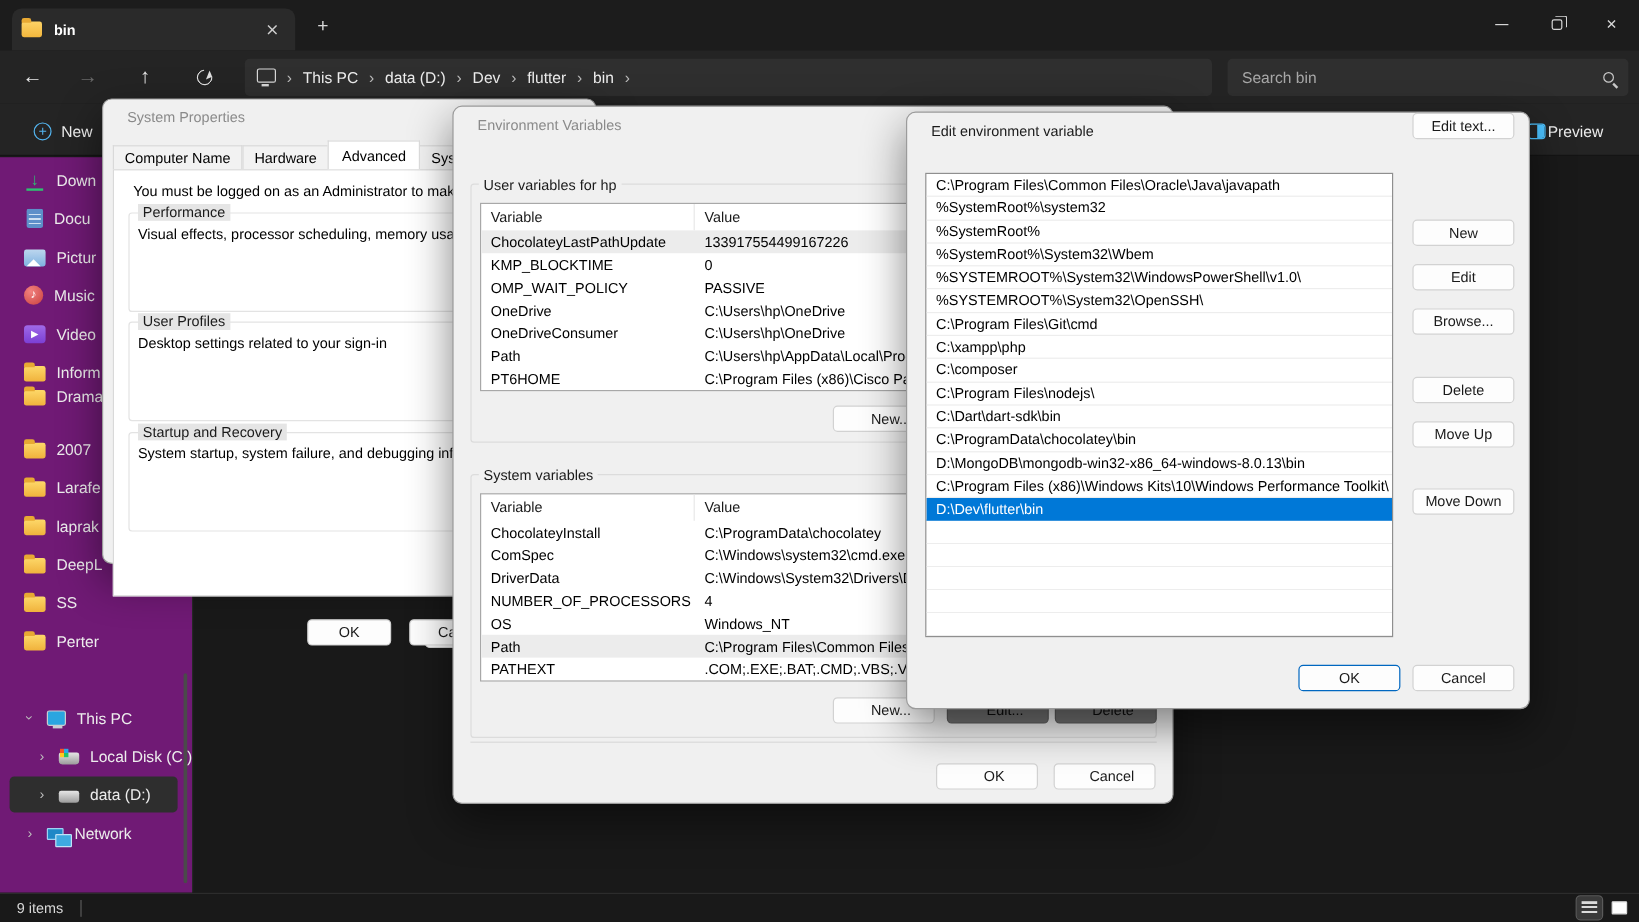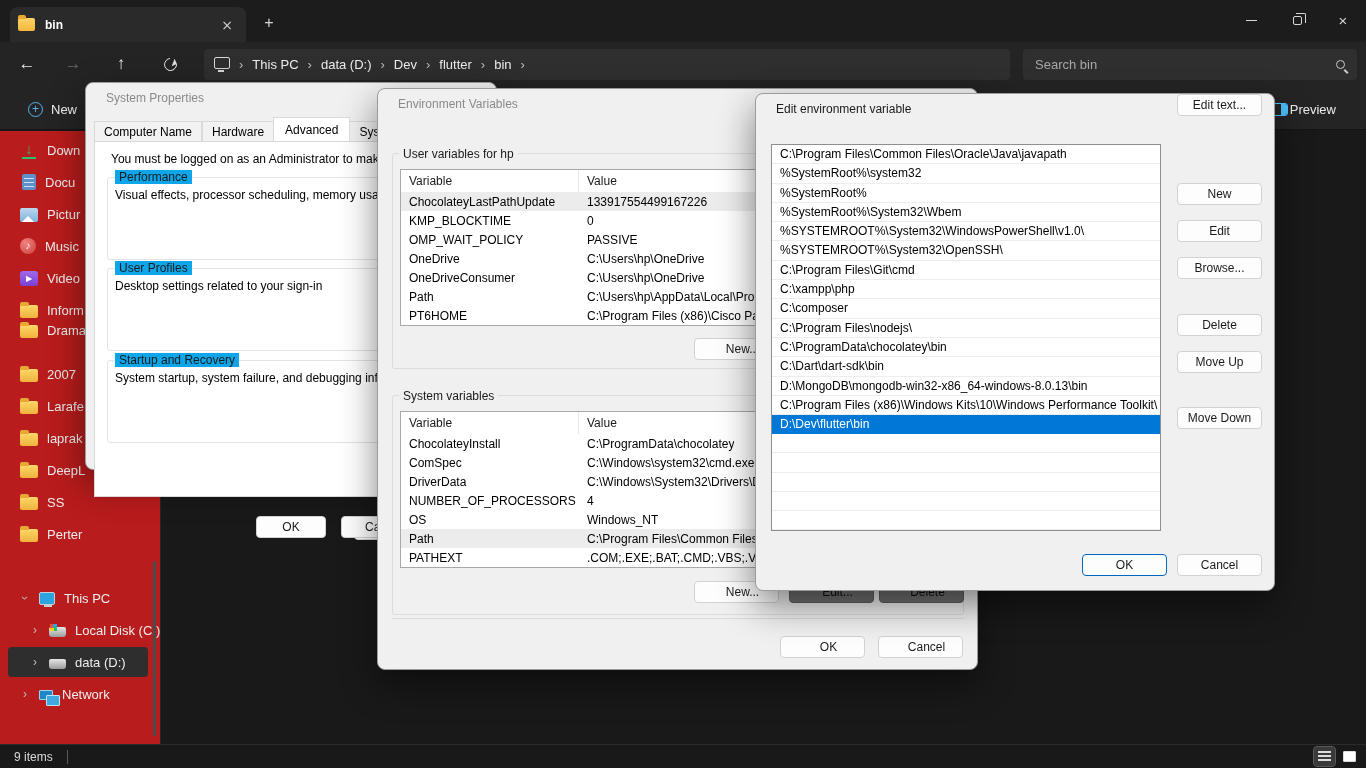--- a/index.html
+++ b/index.html
@@ -54,21 +54,21 @@
   #new-button { position:absolute; left:18px; top:8px; height:30px; display:flex; align-items:center;
     gap:8px; padding:0 10px; border-radius:4px; color:#f0f0f0; font-size:13px; }
   .plus-circle { width:15px; height:15px; border:1.4px solid #53b4ef; border-radius:50%; color:#53b4ef;
     display:flex; align-items:center; justify-content:center; font-size:12px; line-height:1; }
   .chev-down { font-size:9px; color:#bdbdbd; transform:scaleX(1.4); }
   #preview-toggle { position:absolute; right:22px; top:8px; height:30px; display:flex; align-items:center;
     gap:2px; padding:0 8px; border-radius:4px; color:#ececec; font-size:13px; }
   .preview-ic { width:15px; height:13px; border:1.4px solid #4cc2ff; border-radius:3px; position:relative; overflow:hidden; }
   .preview-ic::after { content:""; position:absolute; right:0; top:0; width:6px; height:100%; background:#4cc2ff; }
 
-  #sidebar { position:absolute; left:0; top:131px; width:160px; bottom:24px; background:#b91c1c; }
+  #sidebar { position:absolute; left:0; top:131px; width:160px; bottom:24px; background:#701a75; }
   .side-item { position:absolute; left:8px; width:140px; height:30px; display:flex; align-items:center;
     gap:9px; padding-left:12px; border-radius:4px; font-size:13px; color:#ededed; white-space:nowrap; }
   .side-item.selected { background:#2e2e2e; }
   .tree-chev { width:10px; font-size:12px; color:#bdbdbd; flex:none; text-align:center; }
   .side-item.expanded .tree-chev { transform:rotate(90deg); }
   .side-item.depth1 { padding-left:22px; }
   .qi-icon { width:18px; height:16px; flex:none; position:relative; }
   .ic-folder { background:linear-gradient(#fdd869,#f0b23c); border-radius:2px; height:13px; margin-top:3px; }
   .ic-folder::before { content:""; position:absolute; left:0; top:-3px; width:9px; height:4px; background:#e8a933; border-radius:2px 2px 0 0; }
   .ic-download { color:#2fbf71; font-size:14px; font-weight:bold; text-align:center; line-height:14px; }
@@ -121,21 +121,21 @@
   
   #sysprops { left:85px; top:82px; width:412px; height:388px; }
   .tabstrip { position:absolute; left:8px; top:36px; height:22px; display:flex; align-items:flex-end; }
   .tab32 { height:20px; padding:0 9px; display:flex; align-items:center; background:#f2f2f2;
     border:1px solid #d9d9d9; border-bottom:none; font-size:12px; white-space:nowrap; }
   .tab32.active { height:24px; background:#fff; position:relative; z-index:2; margin:0 -1px; padding:0 11px; }
   #sysprops .tabpage { position:absolute; left:8px; top:58px; width:396px; height:356px; background:#fff;
     border:1px solid #d9d9d9; }
   #admin-note { position:absolute; left:16px; top:10px; width:420px; white-space:nowrap; }
   #sysprops .groupbox { border-color:#e3e3e3; width:372px; height:83px; left:12px; }
-  #sysprops .group-label { background:#0ea5e9; top:-8px; left:7px; }
+  #sysprops .group-label { background:#e5e5e5; top:-8px; left:7px; }
   #sysprops .group-text { position:absolute; left:7px; top:10px; white-space:nowrap; }
   #gb-perf { top:35px; } #gb-prof { top:126px; } #gb-startup { top:218px; }
   #env-vars-btn { left:259px; top:376px; width:120px; justify-content:flex-start; padding-left:12px; }
   #sp-ok { left:170px; top:433px; width:70px; } #sp-cancel { left:255px; top:433px; width:70px; }
 
   
   #envvars { left:377px; top:88px; width:601px; height:582px; }
   .listview { position:absolute; background:#fff; border:1px solid #a8a8a8; overflow:hidden; left:22px; width:542px; height:157px; }
   .lv-header { display:flex; height:22px; align-items:center; font-size:12px; color:#1a1a1a; }
   .lv-header .c1 { width:178px; padding-left:8px; border-right:1px solid #e8e8e8; height:100%; display:flex; align-items:center; }
@@ -541,23 +541,23 @@
       <div class="path-row">%SYSTEMROOT%\System32\OpenSSH\</div>
 
       <div class="path-row">C:\Program Files\Git\cmd</div>
 
       <div class="path-row">C:\xampp\php</div>
 
       <div class="path-row">C:\composer</div>
 
       <div class="path-row">C:\Program Files\nodejs\</div>
 
+      <div class="path-row">C:\Dart\dart-sdk\bin</div>
+
       <div class="path-row">C:\ProgramData\chocolatey\bin</div>
-
-      <div class="path-row">C:\Dart\dart-sdk\bin</div>
 
       <div class="path-row">D:\MongoDB\mongodb-win32-x86_64-windows-8.0.13\bin</div>
 
 
       <div class="path-row">C:\Program Files (x86)\Windows Kits\10\Windows Performance Toolkit\</div>
 
       <div class="path-row selected">D:\Dev\flutter\bin</div>
     <div id="path-filler"></div>
     </div>
 

